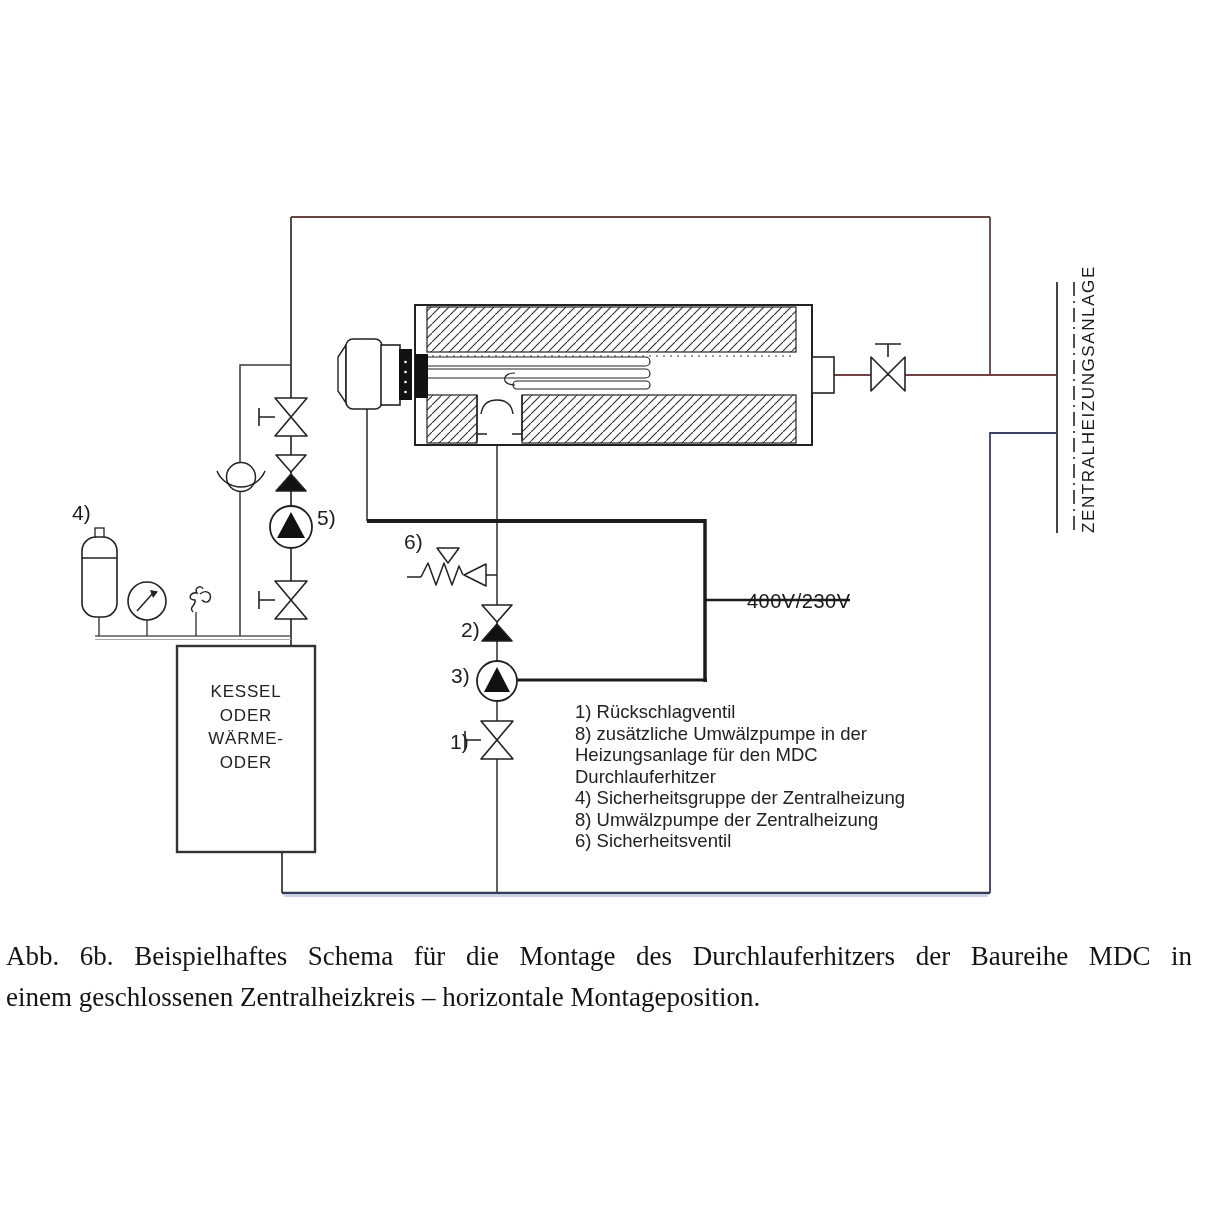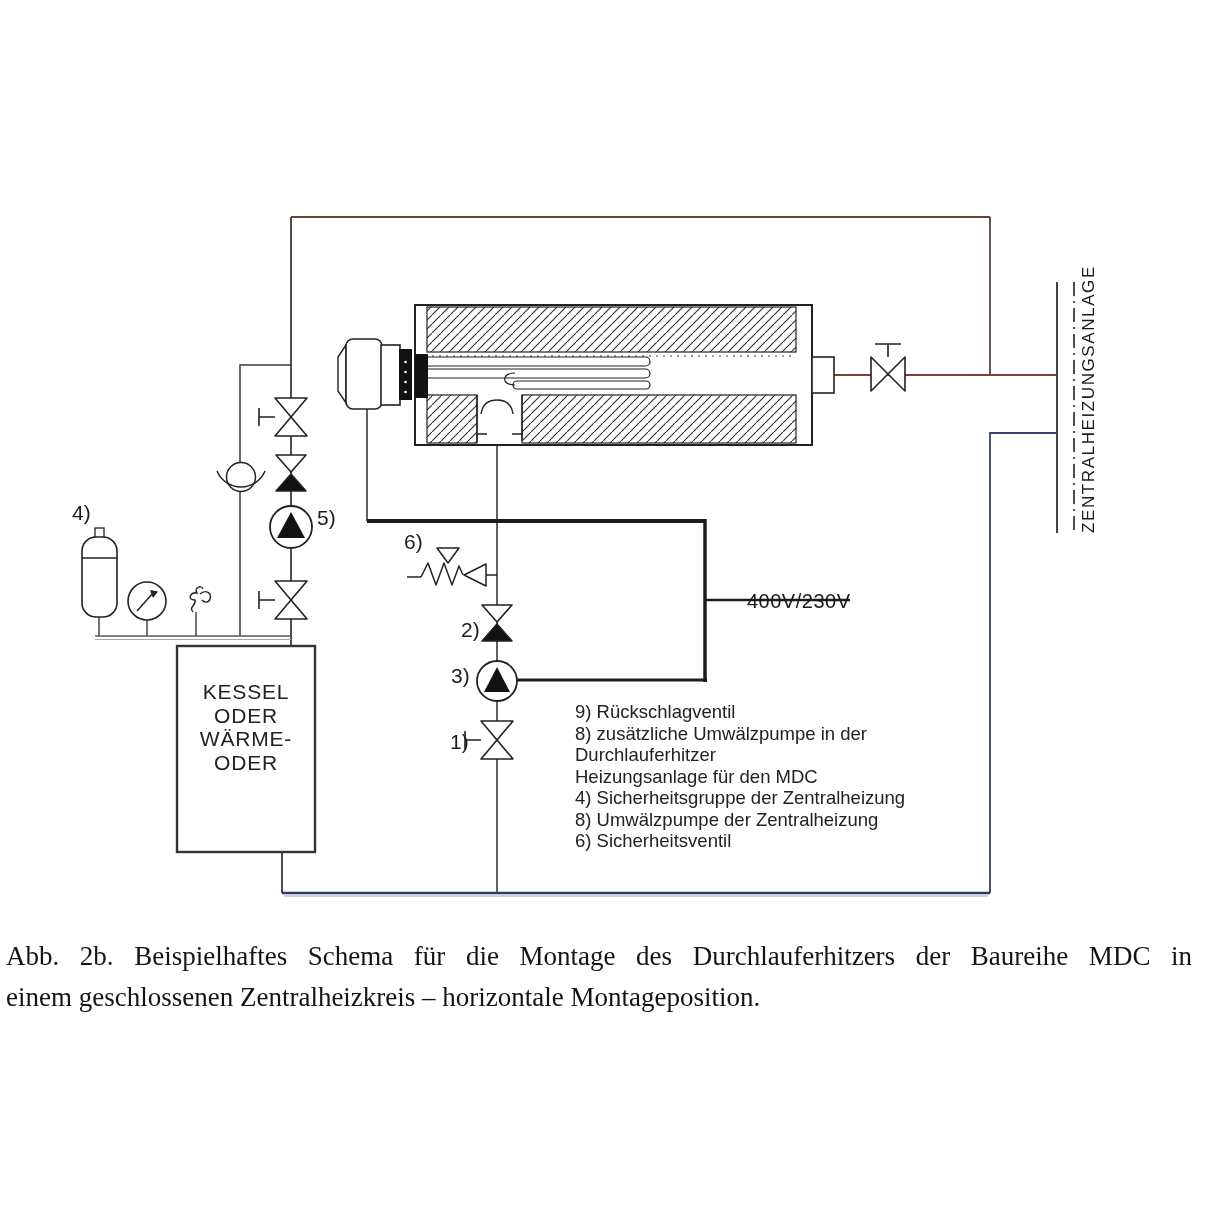--- a/index.html
+++ b/index.html
@@ -3,21 +3,21 @@
 <meta charset="utf-8">
 <style>
   html,body{margin:0;padding:0;background:#fff;}
   .stage{position:relative;width:1214px;height:1214px;background:#fff;overflow:hidden;
          font-family:"Liberation Sans",sans-serif;color:#161616;}
   .stage svg{position:absolute;left:0;top:0;}
   .lbl{position:absolute;font-size:21px;color:#1d1d1d;white-space:nowrap;}
   .legend{position:absolute;left:575px;top:701px;font-size:18.5px;line-height:21.5px;color:#222;}
   .power{position:absolute;left:747px;top:566px;font-size:20px;letter-spacing:.5px;color:#1a1a1a;margin-top:24px;}
   .boilerText{position:absolute;left:177px;top:680px;width:138px;text-align:center;
-              font-size:21px;line-height:23.5px;letter-spacing:.8px;color:#222;}
+              font-size:17px;line-height:23.5px;letter-spacing:.8px;color:#222;}
   .vtext{position:absolute;left:1079px;top:283px;height:250px;writing-mode:vertical-rl;
          transform:rotate(180deg);font-size:17px;letter-spacing:1.6px;color:#1a1a1a;white-space:nowrap;}
   .caption{position:absolute;left:6px;top:936px;width:1186px;
            font-family:"Liberation Serif",serif;font-size:27px;line-height:41px;color:#141414;}
   .caption .j{text-align:justify;text-align-last:justify;}
 </style>
 </head>
 <body>
 
 <div class="stage">
@@ -191,27 +191,27 @@
   <div class="boilerText">
     <div>KESSEL</div>
     <div>ODER</div>
     <div>WÄRME-</div>
     <div>ODER</div>
   </div>
 
   <div class="vtext">ZENTRALHEIZUNGSANLAGE</div>
 
   <div class="legend">
-    <div>9) Rückschlagventil</div>
+    <div>1) Rückschlagventil</div>
     <div>8) zusätzliche Umwälzpumpe in der</div>
+    <div>Heizungsanlage für den MDC</div>
     <div>Durchlauferhitzer</div>
-    <div>Heizungsanlage für den MDC</div>
     <div>4) Sicherheitsgruppe der Zentralheizung</div>
     <div>8) Umwälzpumpe der Zentralheizung</div>
     <div>6) Sicherheitsventil</div>
   </div>
 
   <div class="caption">
-    <div class="j">Abb. 2b. Beispielhaftes Schema für die Montage des Durchlauferhitzers der Baureihe MDC in</div>
+    <div class="j">Abb. 6b. Beispielhaftes Schema für die Montage des Durchlauferhitzers der Baureihe MDC in</div>
     <div>einem geschlossenen Zentralheizkreis – horizontale Montageposition.</div>
   </div>
 
 </div>
 
 </body></html>

